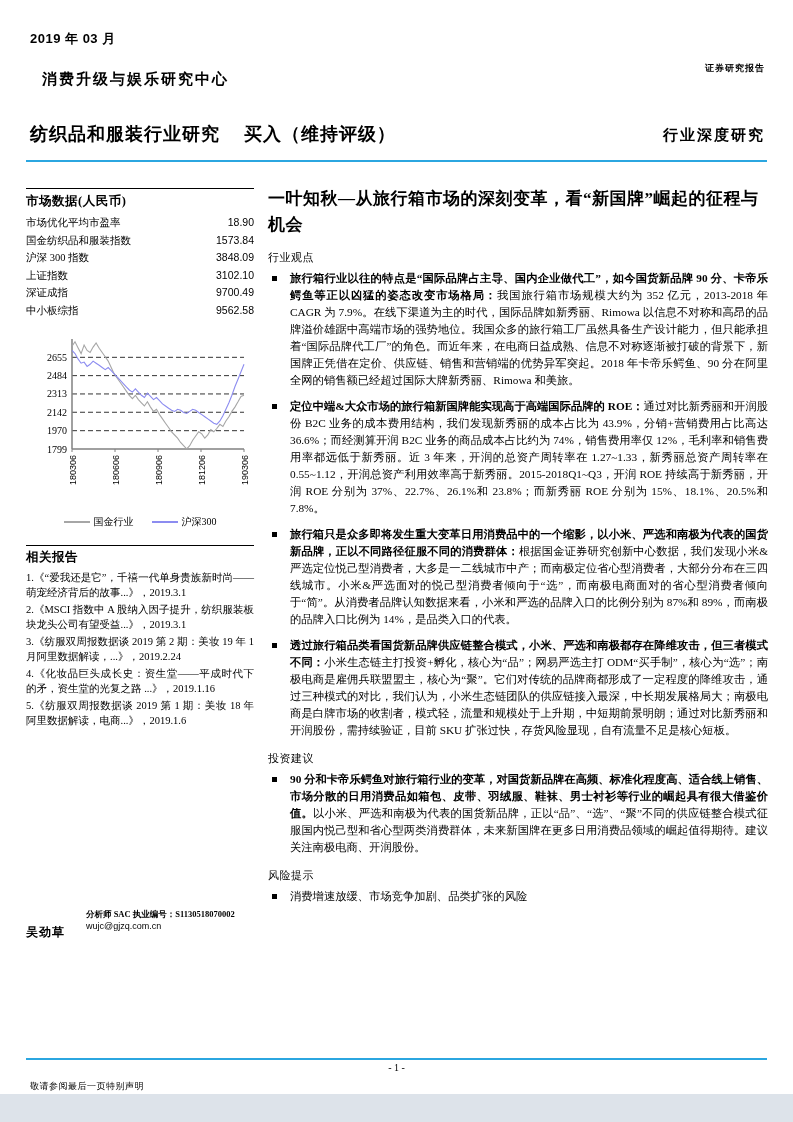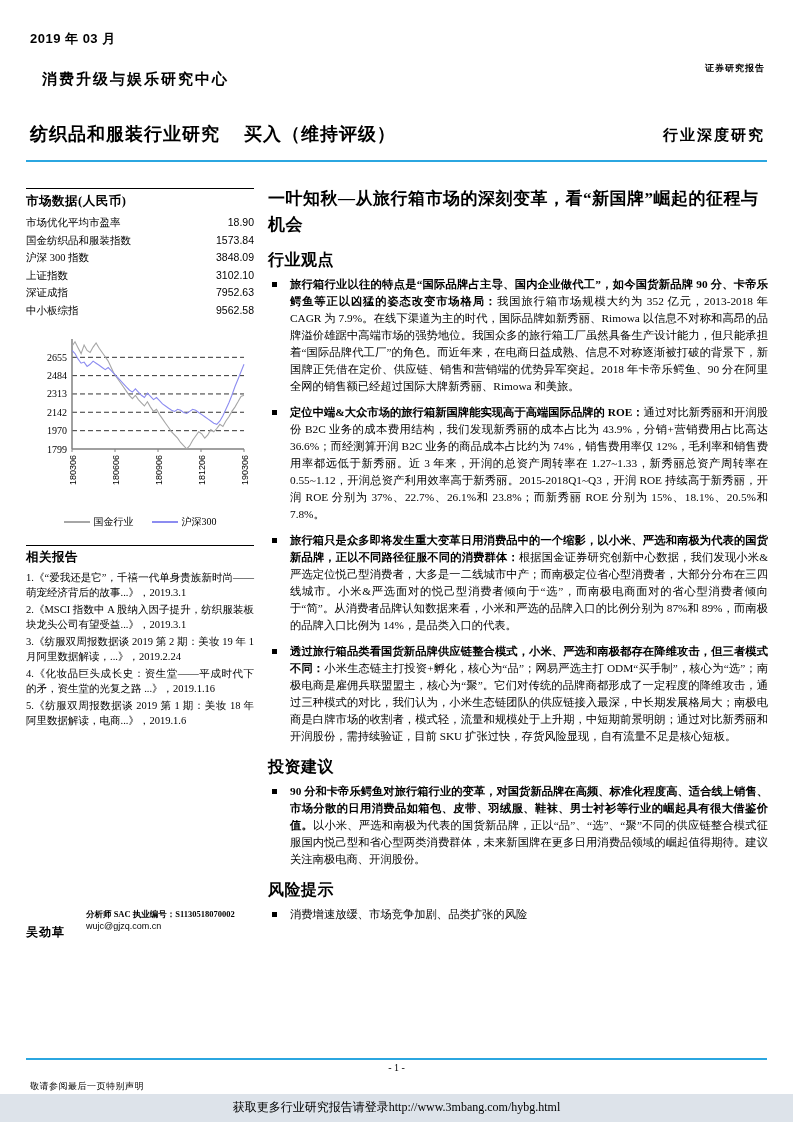--- a/index.html
+++ b/index.html
@@ -55,21 +55,21 @@
   .an-row{display:flex;align-items:flex-start;margin-bottom:12px;}
   .an-name{font-size:12px;font-weight:bold;width:60px;flex:0 0 60px;letter-spacing:1px;margin-top:16px;}
   .an-meta{font-size:8.5px;line-height:12px;font-family:"Liberation Sans","DejaVu Sans",sans-serif;}
   .an-role{font-weight:bold;font-family:"Liberation Serif",serif;font-size:8.5px;}
   .an-mail{font-family:"Liberation Sans","DejaVu Sans",sans-serif;font-size:9px;}
 
   
   .right{position:absolute;left:268px;top:186px;width:500px;}
   .doc-title{font-size:17px;font-weight:bold;line-height:26px;letter-spacing:0.5px;
              font-family:"Liberation Serif",serif;}
-  .h2{font-size:16px;font-weight:bold;margin:12px 0 5px 0;letter-spacing:0.5px;}
+  .h2{font-size:11px;font-weight:normal;margin:12px 0 5px 0;letter-spacing:0.5px;}
   .bullet{display:flex;margin-bottom:9px;}
   .bdot{flex:0 0 18px;font-size:9px;line-height:17px;padding-left:4px;}
   .bdot span{display:inline-block;width:5px;height:5px;background:#000;vertical-align:middle;}
   .btext{flex:1;font-size:11.3px;line-height:17px;text-align:justify;}
   .btext b{font-weight:bold;}
 
   
   .ft-rule{position:absolute;left:26px;top:1058px;width:741px;border-top:2px solid #2ba6e0;}
   .ft-page{position:absolute;left:0;top:1062px;width:793px;text-align:center;font-size:10px;}
   .ft-note{position:absolute;left:30px;top:1080px;font-size:9px;letter-spacing:0.5px;}
@@ -112,21 +112,21 @@
       <div class="mkt-row">
         <span class="mkt-lab">沪深 300 指数</span>
         <span class="mkt-val">3848.09</span>
       </div>
       <div class="mkt-row">
         <span class="mkt-lab">上证指数</span>
         <span class="mkt-val">3102.10</span>
       </div>
       <div class="mkt-row">
         <span class="mkt-lab">深证成指</span>
-        <span class="mkt-val">7952.63</span>
+        <span class="mkt-val">9700.49</span>
       </div>
       <div class="mkt-row">
         <span class="mkt-lab">中小板综指</span>
         <span class="mkt-val">9562.58</span>
       </div>
     </div>
 
     <div class="chart-wrap">
       <svg class="chart-svg" id="perf-chart" width="228" height="180" viewBox="0 0 228 180">
           <text x="41" y="121.5" text-anchor="end" font-size="10" font-family="&quot;Liberation Serif&quot;, serif" fill="#000">1799</text>
@@ -231,15 +231,14 @@
       <div class="btext">
         <span>消费增速放缓、市场竞争加剧、品类扩张的风险</span>
       </div>
     </div>
   </div>
 
   <div class="ft-rule"></div>
   <div class="ft-page">- 1 -</div>
   <div class="ft-note">敬请参阅最后一页特别声明</div>
   <div class="ft-band"></div>
-  <div class="ft-band-txt">获取更多行业研究报告请登录http://www.3mbang.com/hybg.html</div>
 
 </div>
 
 </body></html>

